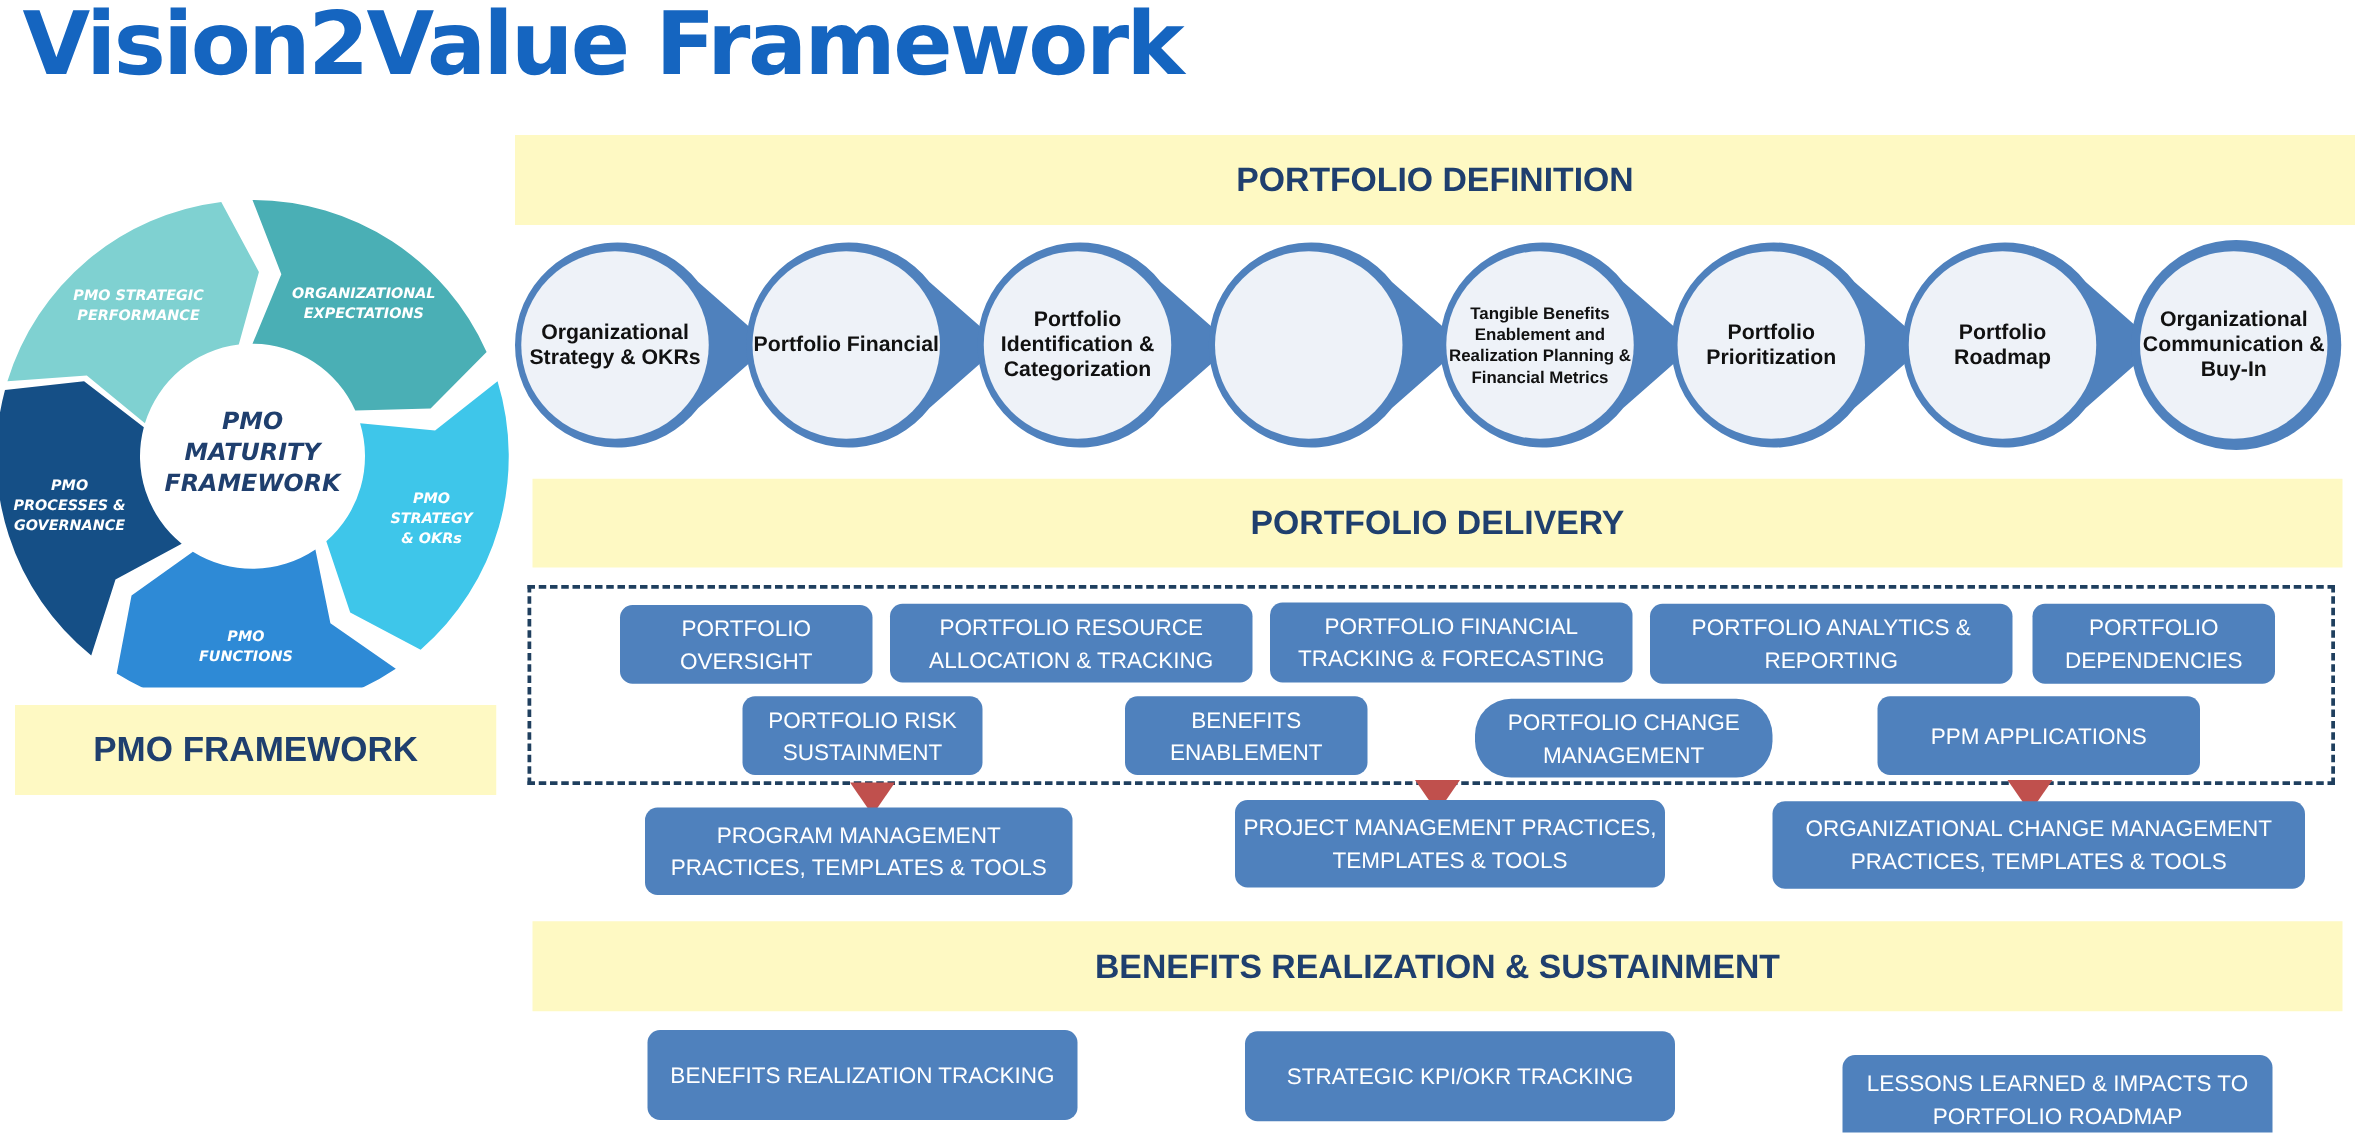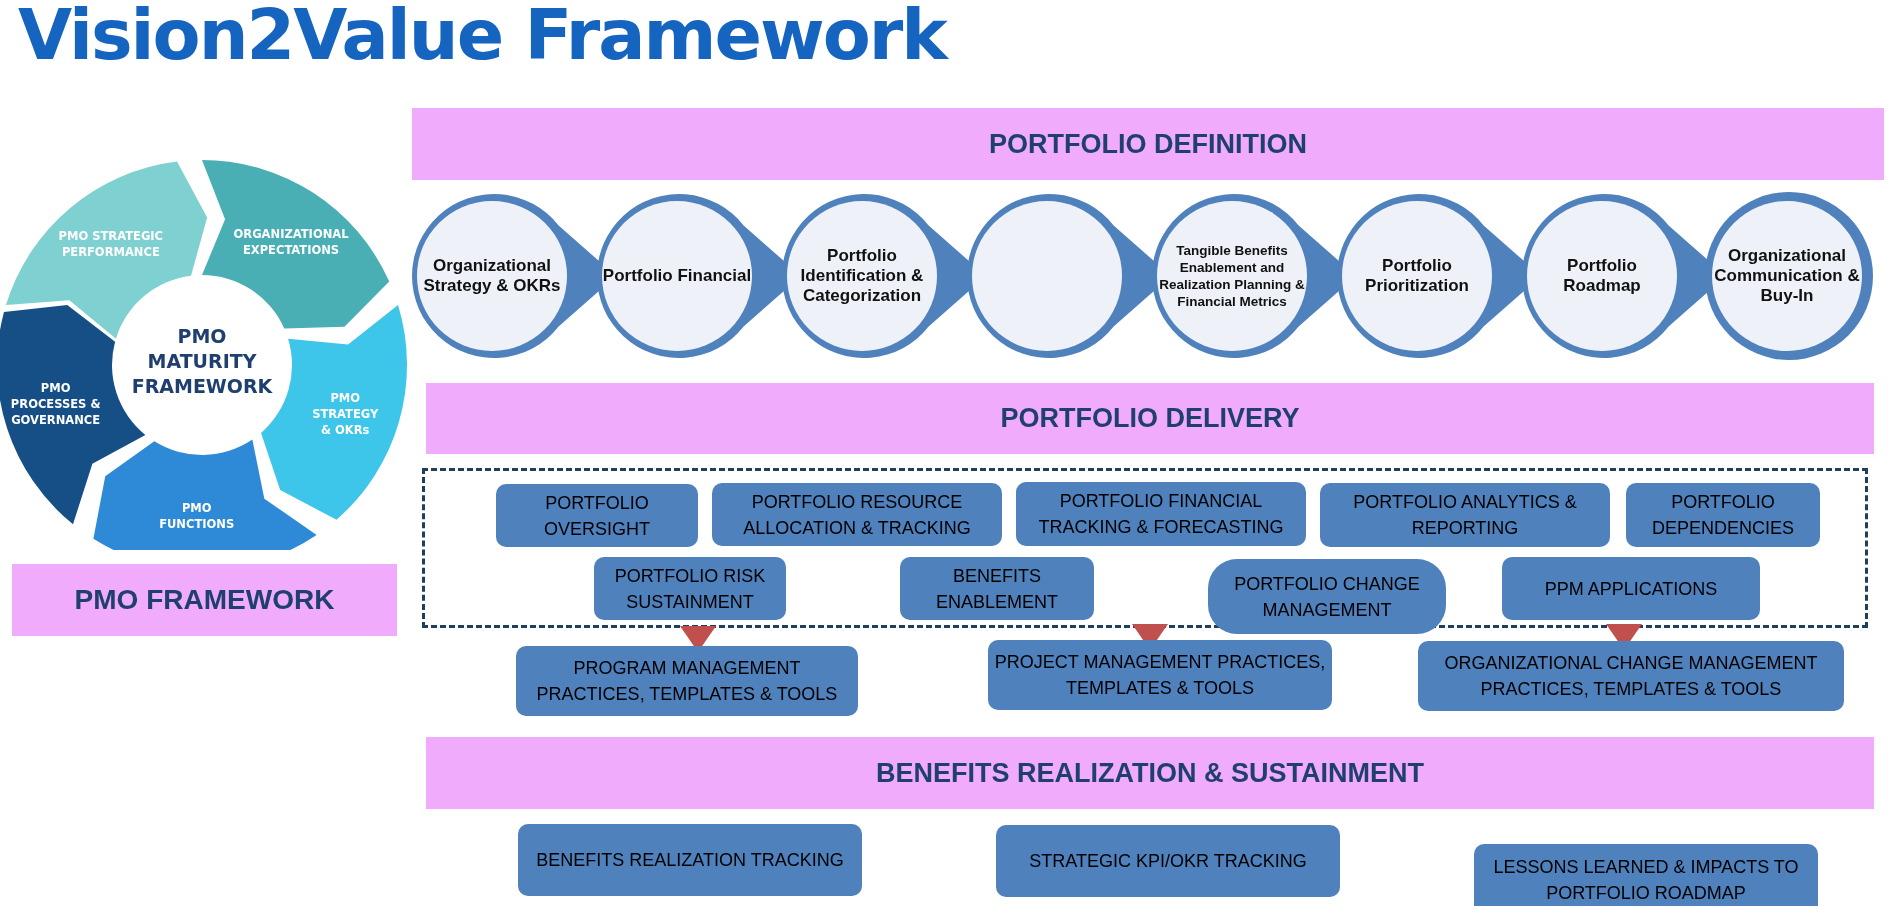--- a/index.html
+++ b/index.html
@@ -1,35 +1,35 @@
 <!DOCTYPE html>
 <html><head>
 <meta charset="utf-8">
 <style>
   html, body { margin:0; padding:0; background:#ffffff; }
   body { width:1888px; height:906px; position:relative; overflow:hidden; font-family:"Liberation Sans", sans-serif; }
   .title { position:absolute; left:18px; top:-6px; font-family:"DejaVu Sans", sans-serif; font-weight:bold; font-size:70px; color:#1565c0; letter-spacing:-2px; white-space:nowrap; }
-  .band { position:absolute; background:#f0abfc; display:flex; align-items:center; justify-content:center; color:#1f3f6e; font-family:"Liberation Sans", sans-serif; font-weight:bold; font-size:27px; }
+  .band { position:absolute; background:#fef9c3; display:flex; align-items:center; justify-content:center; color:#1f3f6e; font-family:"Liberation Sans", sans-serif; font-weight:bold; font-size:27px; }
   #band-def { left:412px; top:108px; width:1472px; height:72px; }
   #band-del { left:426px; top:383px; width:1448px; height:71px; }
   #band-ben { left:426px; top:737px; width:1448px; height:72px; }
   #band-pmo { left:12px; top:564px; width:385px; height:72px; font-size:28px; }
 
-  .cycle { position:absolute; left:0; top:130px; width:410px; height:420px; }
+  .cycle { position:absolute; left:0; top:130px; width:410px; height:420px;font-style:italic; }
   .cycle svg { width:410px; height:420px; }
   .seg-label { font-family:"DejaVu Sans", sans-serif; font-weight:bold; font-size:11.5px; fill:#ffffff; text-anchor:middle; }
   .center-label { font-family:"DejaVu Sans", sans-serif; font-weight:bold; font-size:19px; fill:#1f3f6e; text-anchor:middle; }
 
   .chain { position:absolute; left:404px; top:186px; width:1484px; height:180px; }
   .chain svg { position:absolute; left:0; top:0; }
   .node-text { position:absolute; width:150px; display:flex; align-items:center; justify-content:center; text-align:center; font-family:"Liberation Sans", sans-serif; font-weight:bold; color:#111; font-size:17px; line-height:20px; }
   .node-text.small { font-size:13.5px; line-height:17px; }
 
   .dash { position:absolute; left:422px; top:468px; width:1446px; height:160px; border:3px dashed #1f3f5e; box-sizing:border-box; }
-  .pill { position:absolute; background:#4f81bd; color:#000000; border-radius:10px; display:flex; align-items:center; justify-content:center; text-align:center; font-family:"Liberation Sans", sans-serif; font-size:18px; line-height:26px; box-sizing:border-box; padding:0 6px; }
+  .pill { position:absolute; background:#4f81bd; color:#ffffff; border-radius:10px; display:flex; align-items:center; justify-content:center; text-align:center; font-family:"Liberation Sans", sans-serif; font-size:18px; line-height:26px; box-sizing:border-box; padding:0 6px; }
   .tri { position:absolute; width:0; height:0; border-left:18px solid transparent; border-right:18px solid transparent; border-top:26px solid #c0504d; }
 </style>
 </head>
 <body>
 
 <div class="title">Vision2Value Framework</div>
 
 <div class="cycle">
   <svg id="cycle-svg" viewBox="0 0 410 420">
       <path d="M5.957525027577731,175.06380053183892 A205,205 0 0 1 177.01678460194478,31.528038913528974 L207.1476757636189,87.58985301468337 L191.03175909353675,145.67084635228102 A90,90 0 0 0 115.93257196332681,208.68654657495367 L69.42787817087287,170.3402558486111 Z" fill="#7fd1d1"></path>
@@ -106,21 +106,21 @@
 <div class="dash"></div>
 
 <div class="pill" style="left:496px;top:484px;width:202px;height:63px;">PORTFOLIO OVERSIGHT</div>
 <div class="pill" style="left:712px;top:483px;width:290px;height:63px;">PORTFOLIO RESOURCE ALLOCATION &amp; TRACKING</div>
 <div class="pill" style="left:1016px;top:482px;width:290px;height:64px;">PORTFOLIO FINANCIAL TRACKING &amp; FORECASTING</div>
 <div class="pill" style="left:1320px;top:483px;width:290px;height:64px;">PORTFOLIO ANALYTICS &amp; REPORTING</div>
 <div class="pill" style="left:1626px;top:483px;width:194px;height:64px;">PORTFOLIO DEPENDENCIES</div>
 
 <div class="pill" style="left:594px;top:557px;width:192px;height:63px;">PORTFOLIO RISK SUSTAINMENT</div>
 <div class="pill" style="left:900px;top:557px;width:194px;height:63px;">BENEFITS ENABLEMENT</div>
-<div class="pill" style="left:1208px;top:559px;width:238px;height:75px;border-radius:29px;">PORTFOLIO CHANGE MANAGEMENT</div>
+<div class="pill" style="left:1180px;top:559px;width:238px;height:63px;border-radius:29px;">PORTFOLIO CHANGE MANAGEMENT</div>
 <div class="pill" style="left:1502px;top:557px;width:258px;height:63px;">PPM APPLICATIONS</div>
 
 <div class="tri" style="left:680px;top:626px;"></div>
 <div class="tri" style="left:1132px;top:624px;"></div>
 <div class="tri" style="left:1606px;top:624px;"></div>
 
 <div class="pill" style="left:516px;top:646px;width:342px;height:70px;">PROGRAM MANAGEMENT PRACTICES, TEMPLATES &amp; TOOLS</div>
 <div class="pill" style="left:988px;top:640px;width:344px;height:70px;">PROJECT MANAGEMENT PRACTICES, TEMPLATES &amp; TOOLS</div>
 <div class="pill" style="left:1418px;top:641px;width:426px;height:70px;">ORGANIZATIONAL CHANGE MANAGEMENT PRACTICES, TEMPLATES &amp; TOOLS</div>
 

